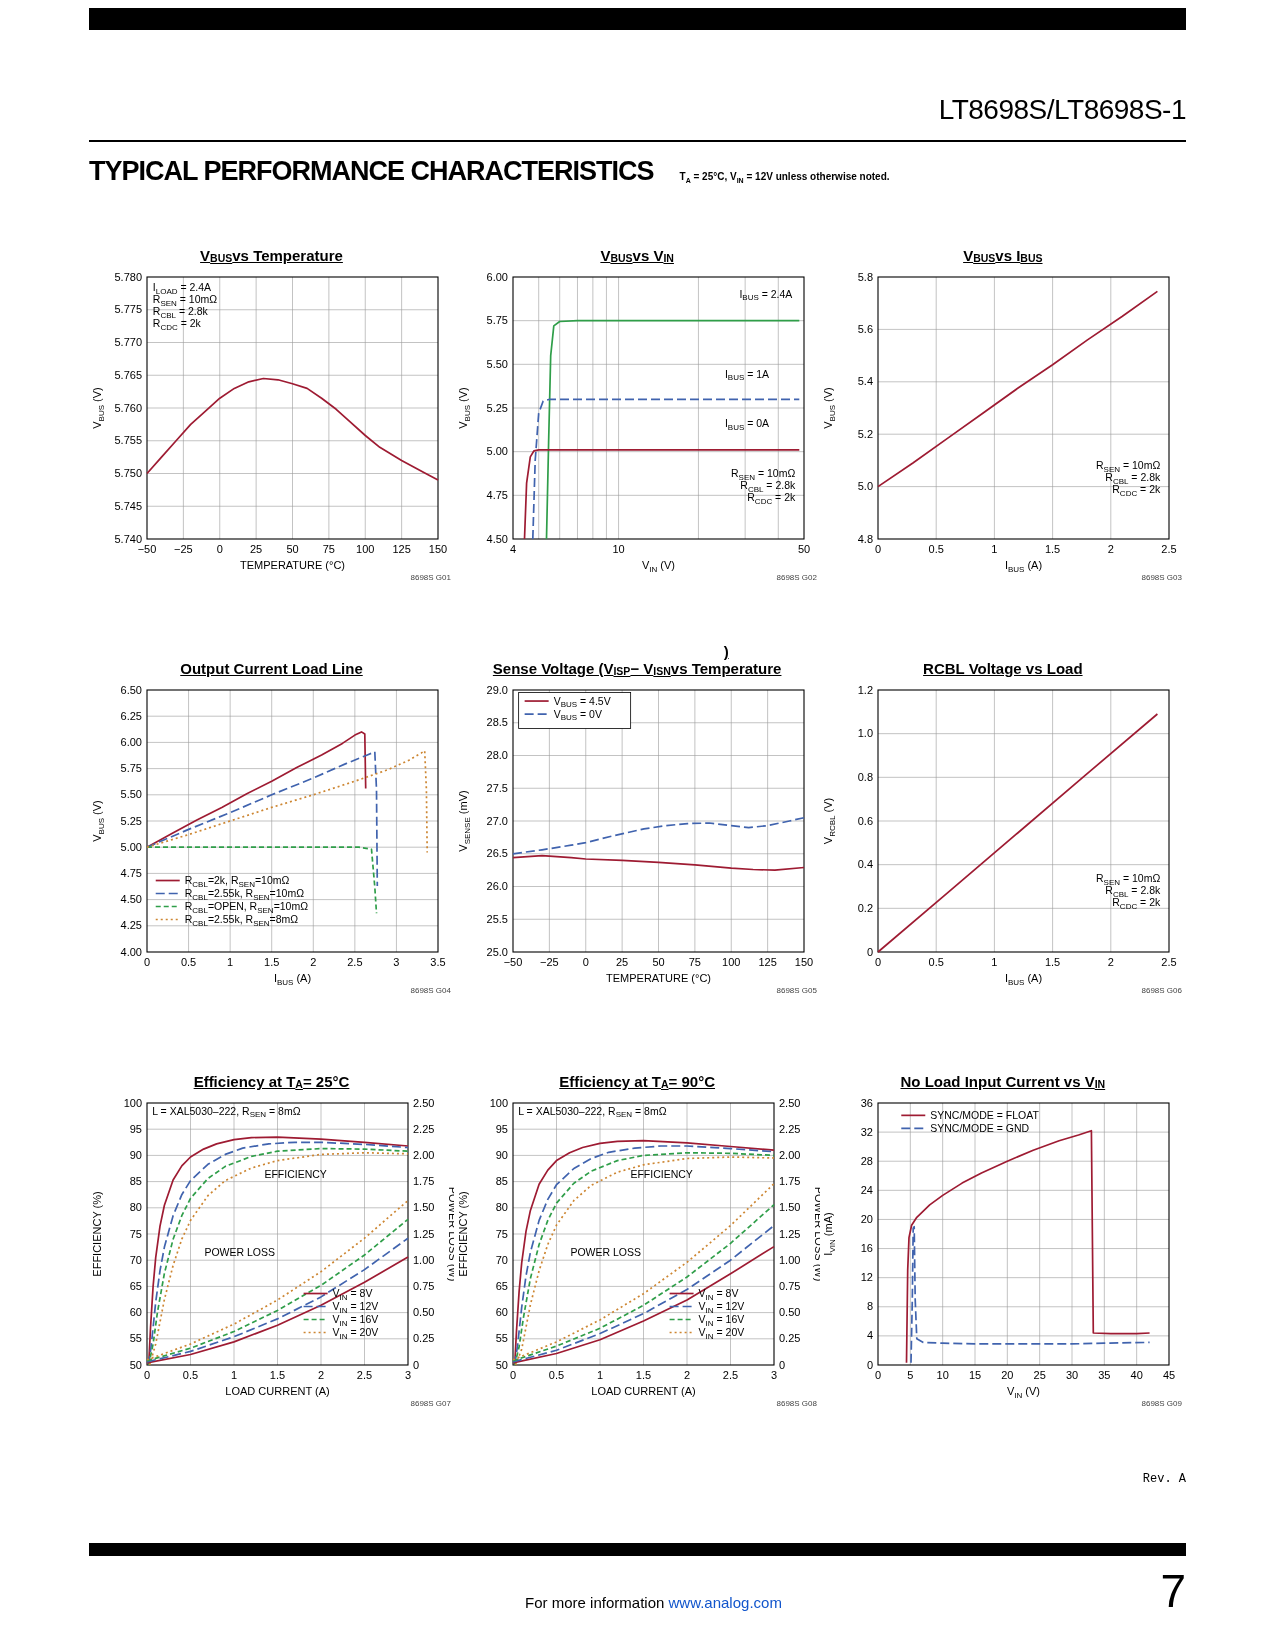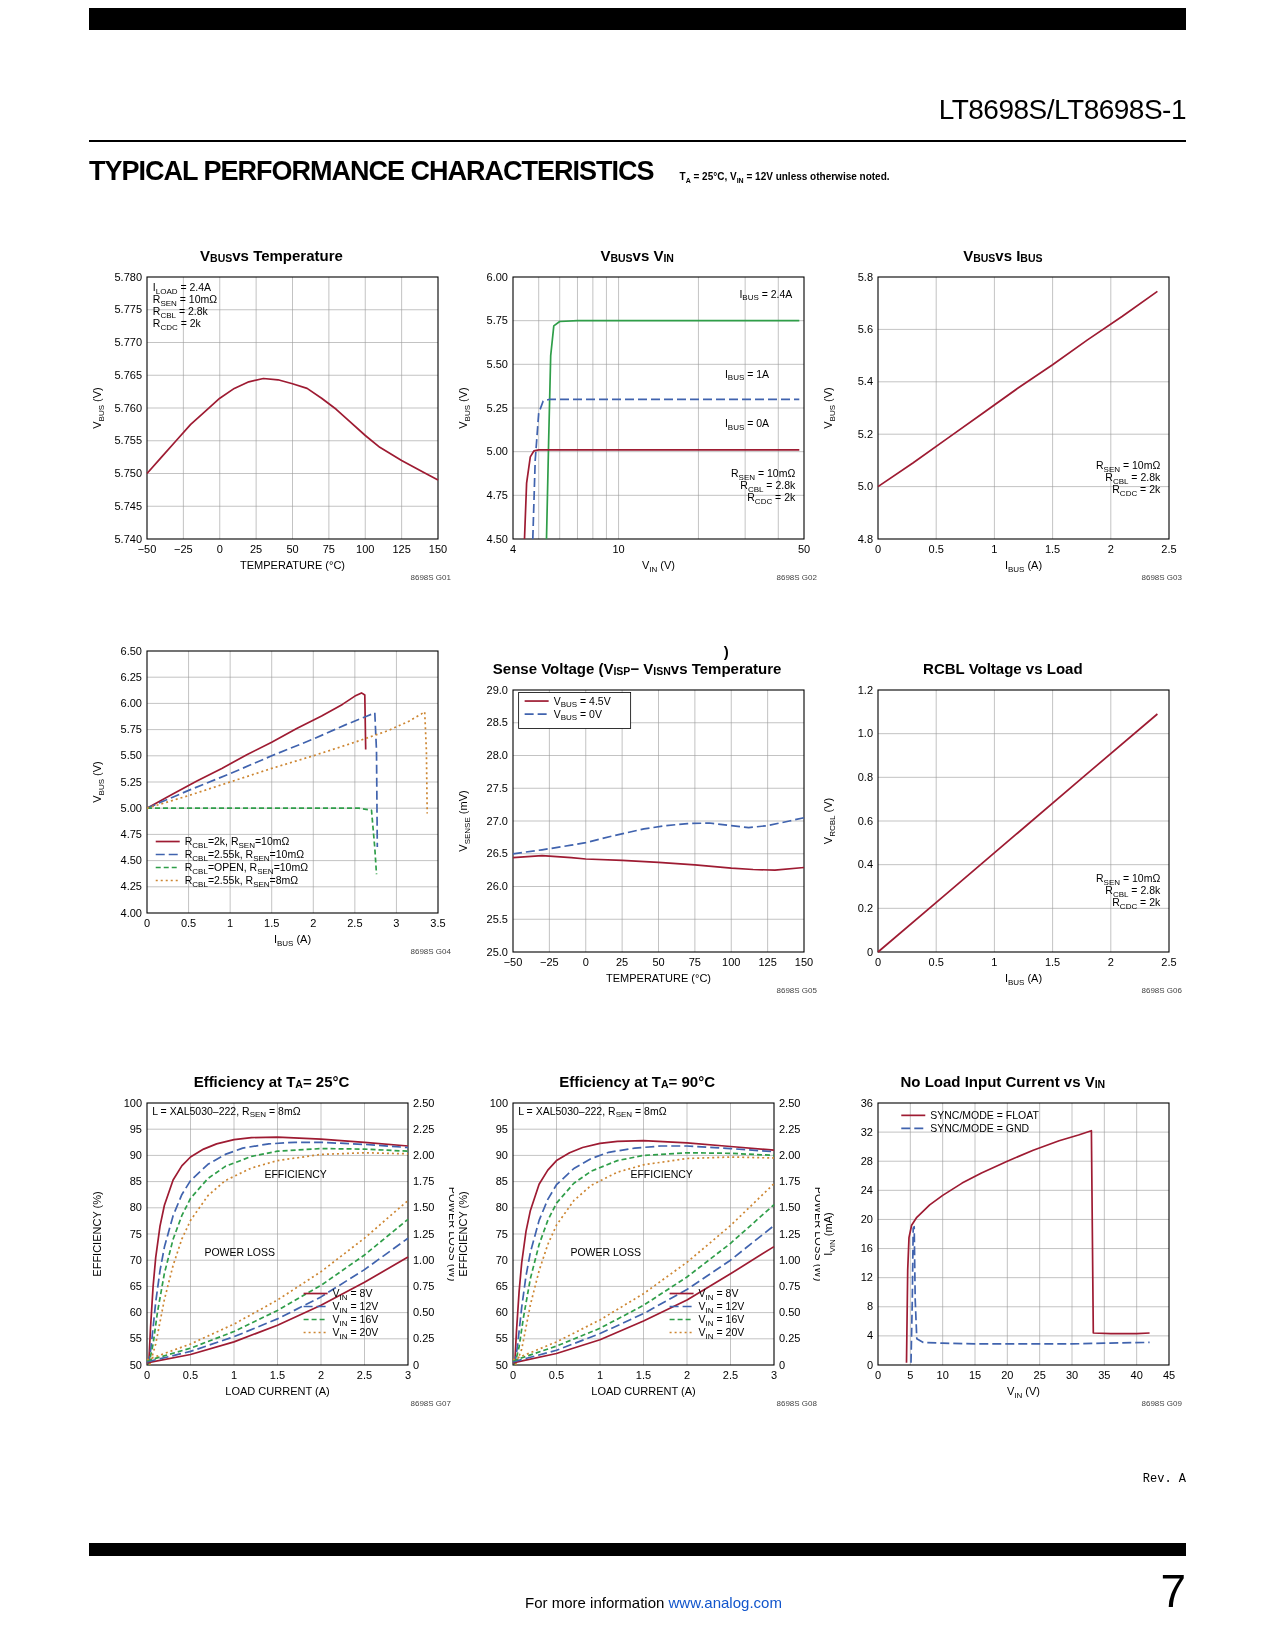--- a/index.html
+++ b/index.html
@@ -5,21 +5,21 @@
   html,body{margin:0;padding:0;background:#fff;}
   body{font-family:"Liberation Sans",sans-serif;color:#000;}
   .page{position:relative;width:1275px;height:1650px;background:#fff;box-sizing:border-box;overflow:hidden;padding-left:7px;}
   .top-bar{position:absolute;left:89px;right:89px;top:8px;height:22px;background:#000;}
   .part-number{position:absolute;right:89px;top:94px;font-size:28px;letter-spacing:-0.5px;font-weight:normal;}
   .header-rule{position:absolute;left:89px;right:89px;top:140px;height:2px;background:#000;}
   .section-row{position:absolute;left:89px;right:89px;top:156px;display:flex;align-items:baseline;gap:26px;}
   .section-title{margin:0;font-size:27px;font-weight:bold;letter-spacing:-1px;white-space:nowrap;}
   .conditions{font-size:10px;font-weight:bold;white-space:nowrap;}
   .conditions sub, .chart-title sub{font-size:70%;}
-  .charts-grid{position:absolute;left:89px;right:89px;top:228px;display:grid;grid-template-columns:repeat(3,1fr);row-gap:52px;}
+  .charts-grid{position:absolute;left:89px;right:89px;top:228px;display:grid;grid-template-columns:repeat(3,1fr);row-gap:52px;text-decoration:underline;}
   .chart{width:365px;}
   .chart-title{height:36px;display:flex;align-items:flex-end;justify-content:center;text-align:center;font-size:15px;font-weight:bold;line-height:1.15;margin:0 0 3px 0;}
   svg text{font-family:"Liberation Sans",sans-serif;fill:#000;}
   .tick{font-size:11px;}
   .axis{font-size:11px;}
   .ann{font-size:10.5px;}
   .gid{font-size:8px;fill:#444;}
   .grid{stroke:#9a9a9a;stroke-width:0.6;}
   .plot-border{fill:none;stroke:#000;stroke-width:1.1;}
   .rev{position:absolute;right:89px;top:1472px;font-size:12px;font-family:Liberation Mono, monospace;}
@@ -157,20 +157,21 @@
           <text x="203.5" y="302" class="axis" text-anchor="middle"><tspan>I</tspan><tspan dy="2.5" font-size="8">BUS</tspan><tspan dy="-2.5"> (A)</tspan></text>
           <text x="12" y="141" class="axis" text-anchor="middle" transform="rotate(-90 12 141)"><tspan>V</tspan><tspan dy="2.5" font-size="8">BUS</tspan><tspan dy="-2.5"> (V)</tspan></text>
           <polyline points="58.0,219.6 92.9,196.0 127.8,171.1 162.8,146.2 197.7,121.3 232.6,97.8 267.5,72.9 302.4,49.3 337.4,24.4" fill="none" stroke="#9e1b32" stroke-width="1.7" stroke-linejoin="round"></polyline>
           <text x="340.27" y="202.39999999999998" class="ann" text-anchor="end"><tspan>R</tspan><tspan dy="2.5" font-size="8">SEN</tspan><tspan dy="-2.5"> = 10mΩ</tspan></text>
           <text x="340.27" y="214.39999999999998" class="ann" text-anchor="end"><tspan>R</tspan><tspan dy="2.5" font-size="8">CBL</tspan><tspan dy="-2.5"> = 2.8k</tspan></text>
           <text x="340.27" y="226.39999999999998" class="ann" text-anchor="end"><tspan>R</tspan><tspan dy="2.5" font-size="8">CDC</tspan><tspan dy="-2.5"> = 2k</tspan></text>
           <text x="362" y="313" class="gid" text-anchor="end"><tspan>8698S G03</tspan></text>
         </svg>
     </div>
     <div class="chart">
+      <h3 class="chart-title">Output Current Load Line</h3>
       <svg id="chart-svg-3" width="365" height="318" viewBox="0 0 365 318">
           <line x1="99.57142857142857" x2="99.57142857142857" y1="10" y2="272" class="grid"></line>
           <line x1="141.14285714285714" x2="141.14285714285714" y1="10" y2="272" class="grid"></line>
           <line x1="182.71428571428572" x2="182.71428571428572" y1="10" y2="272" class="grid"></line>
           <line x1="224.28571428571428" x2="224.28571428571428" y1="10" y2="272" class="grid"></line>
           <line x1="265.8571428571429" x2="265.8571428571429" y1="10" y2="272" class="grid"></line>
           <line x1="307.42857142857144" x2="307.42857142857144" y1="10" y2="272" class="grid"></line>
           <line x1="58" x2="349" y1="245.8" y2="245.8" class="grid"></line>
           <line x1="58" x2="349" y1="219.6" y2="219.6" class="grid"></line>
           <line x1="58" x2="349" y1="193.4" y2="193.4" class="grid"></line>

